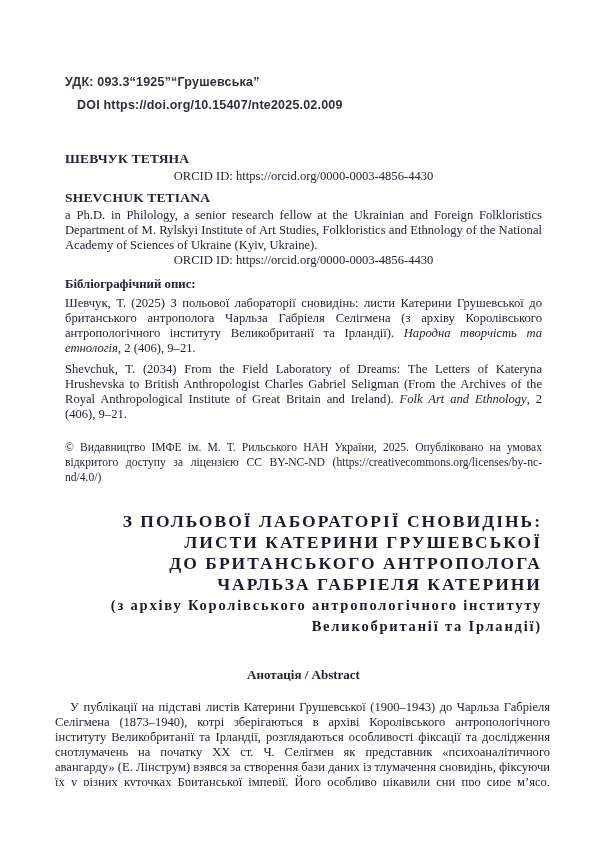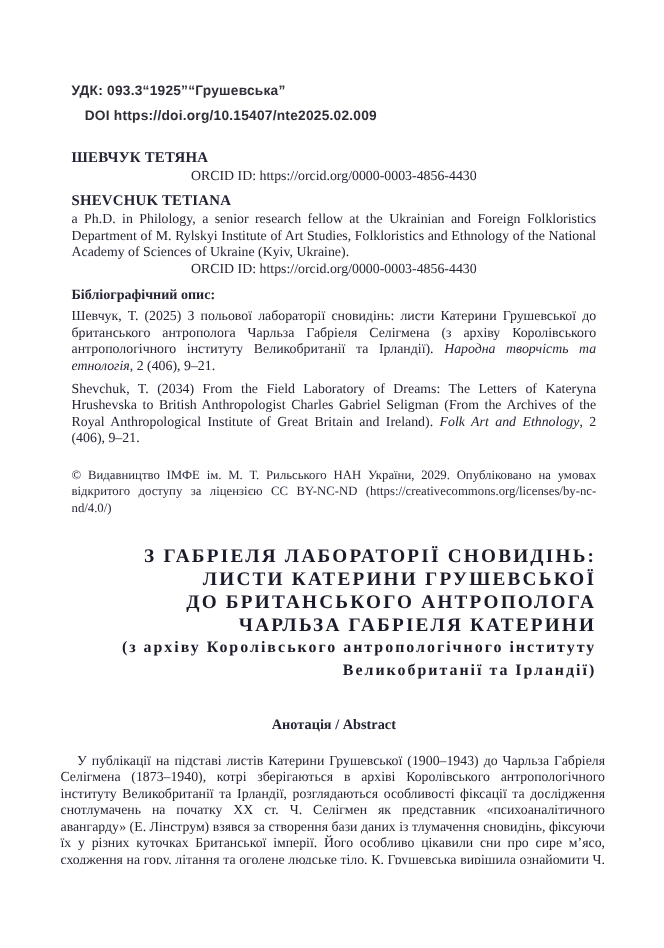--- a/index.html
+++ b/index.html
@@ -25,21 +25,21 @@
   
   .meta-line {
     font-family: "Liberation Sans", sans-serif;
     font-weight: bold;
     font-size: 12.5px;
     line-height: 16px;
     color: #2e2f38;
     letter-spacing: 0.2px;
   }
   .meta-line.udc { margin-bottom: 7px; }
-  .meta-line.doi { margin-bottom: 21px; padding-left: 12px; }
+  .meta-line.doi { margin-bottom: 37px; padding-left: 12px; }
 
   
   .author-name {
     font-size: 13.5px;
     line-height: 17px;
     font-weight: bold;
     margin-bottom: 2px;
     letter-spacing: 0.2px;
   }
   .author-bio, .orcid-line {
@@ -153,24 +153,24 @@
       <p class="author-bio">a Ph.D. in Philology, a senior research fellow at the Ukrainian and Foreign Folkloristics Department of M. Rylskyi Institute of Art Studies, Folkloristics and Ethnology of the National Academy of Sciences of Ukraine (Kyiv, Ukraine).</p>
       <p class="orcid-line">ORCID ID: https://orcid.org/0000-0003-4856-4430</p>
     </section>
 
     <section class="biblio-section">
       <h3 class="biblio-heading">Бібліографічний опис:</h3>
       <p class="citation"><span>Шевчук, Т. (2025) З польової лабораторії сновидінь: листи Катерини Грушевської до британського антрополога Чарльза Габріеля Селігмена (з архіву Королівського антропологічного інституту Великобританії та Ірландії). </span><span class="ital">Народна творчість та етнологія</span><span>, 2 (406), 9–21.</span></p>
       <p class="citation"><span>Shevchuk, T. (2034) From the Field Laboratory of Dreams: The Letters of Kateryna Hrushevska to British Anthropologist Charles Gabriel Seligman (From the Archives of the Royal Anthropological Institute of Great Britain and Ireland). </span><span class="ital">Folk Art and Ethnology</span><span>, 2 (406), 9–21.</span></p>
     </section>
 
-    <p class="copyright">© Видавництво ІМФЕ ім. М. Т. Рильського НАН України, 2029. Опубліковано на умовах відкритого доступу за ліцензією CC BY-NC-ND (https://creativecommons.org/licenses/by-nc-nd/4.0/)</p>
+    <p class="copyright">© Видавництво ІМФЕ ім. М. Т. Рильського НАН України, 2025. Опубліковано на умовах відкритого доступу за ліцензією CC BY-NC-ND (https://creativecommons.org/licenses/by-nc-nd/4.0/)</p>
 
     <header class="article-title">
-      <div class="title-line">З ГАБРІЕЛЯ ЛАБОРАТОРІЇ СНОВИДІНЬ:</div>
+      <div class="title-line">З ПОЛЬОВОЇ ЛАБОРАТОРІЇ СНОВИДІНЬ:</div>
       <div class="title-line">ЛИСТИ КАТЕРИНИ ГРУШЕВСЬКОЇ</div>
       <div class="title-line">ДО БРИТАНСЬКОГО АНТРОПОЛОГА</div>
       <div class="title-line">ЧАРЛЬЗА ГАБРІЕЛЯ КАТЕРИНИ</div>
       <div class="subtitle-line">(з архіву Королівського антропологічного інституту</div>
       <div class="subtitle-line">Великобританії та Ірландії)</div>
     </header>
 
     <h2 class="abstract-heading">Анотація / Abstract</h2>
     <p class="abstract-text">У публікації на підставі листів Катерини Грушевської (1900–1943) до Чарльза Габріеля Селігмена (1873–1940), котрі зберігаються в архіві Королівського антропологічного інституту Великобританії та Ірландії, розглядаються особливості фіксації та дослідження снотлумачень на початку XX ст. Ч. Селігмен як представник «психоаналітичного авангарду» (Е. Лінструм) взявся за створення бази даних із тлумачення сновидінь, фіксуючи їх у різних куточках Британської імперії. Його особливо цікавили сни про сире м’ясо, сходження на гору, літання та оголене людське тіло. К. Грушевська вирішила ознайомити Ч. Селігмена з українським польовим досвідом снотлумачень, зокрема, із записами етнографів Василя Кравченка (1862–1945) та Людмили Шевченко (1895–1969), що були здійснені здебільшого на території Волинської губернії. У листах до Ч. Селігмена К. Грушевська звернула увагу на особливості української</p>
 

